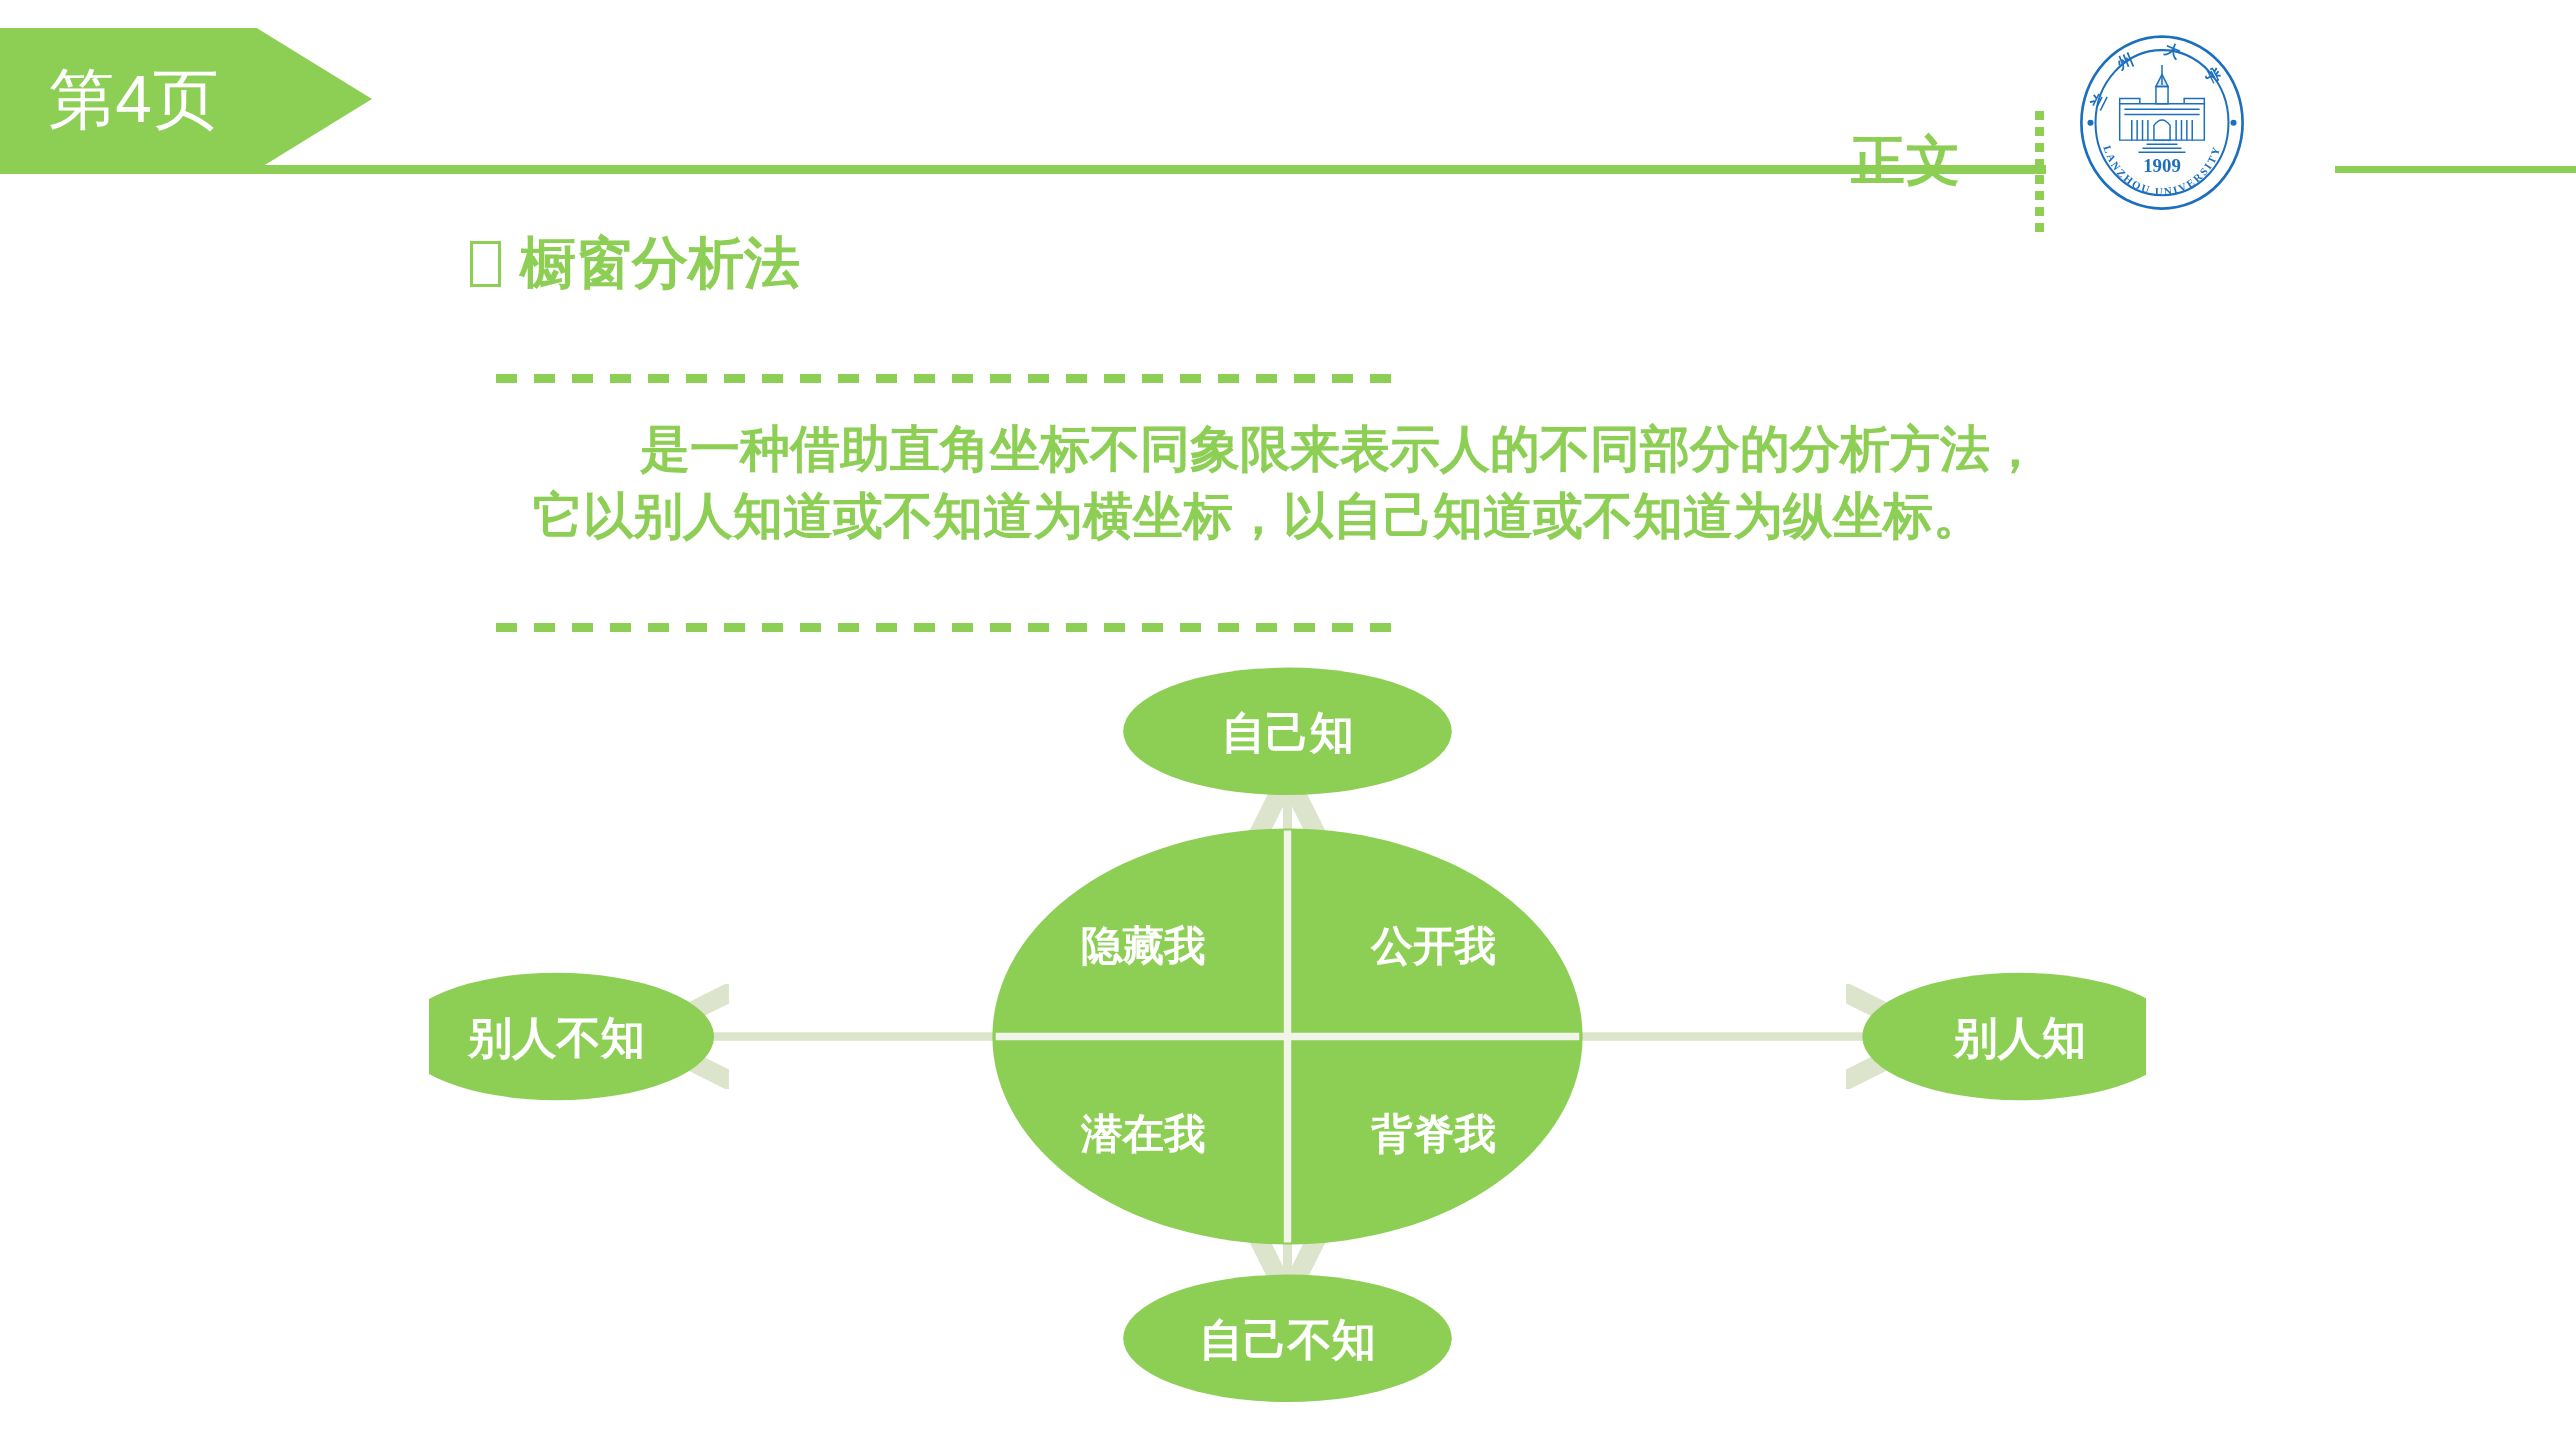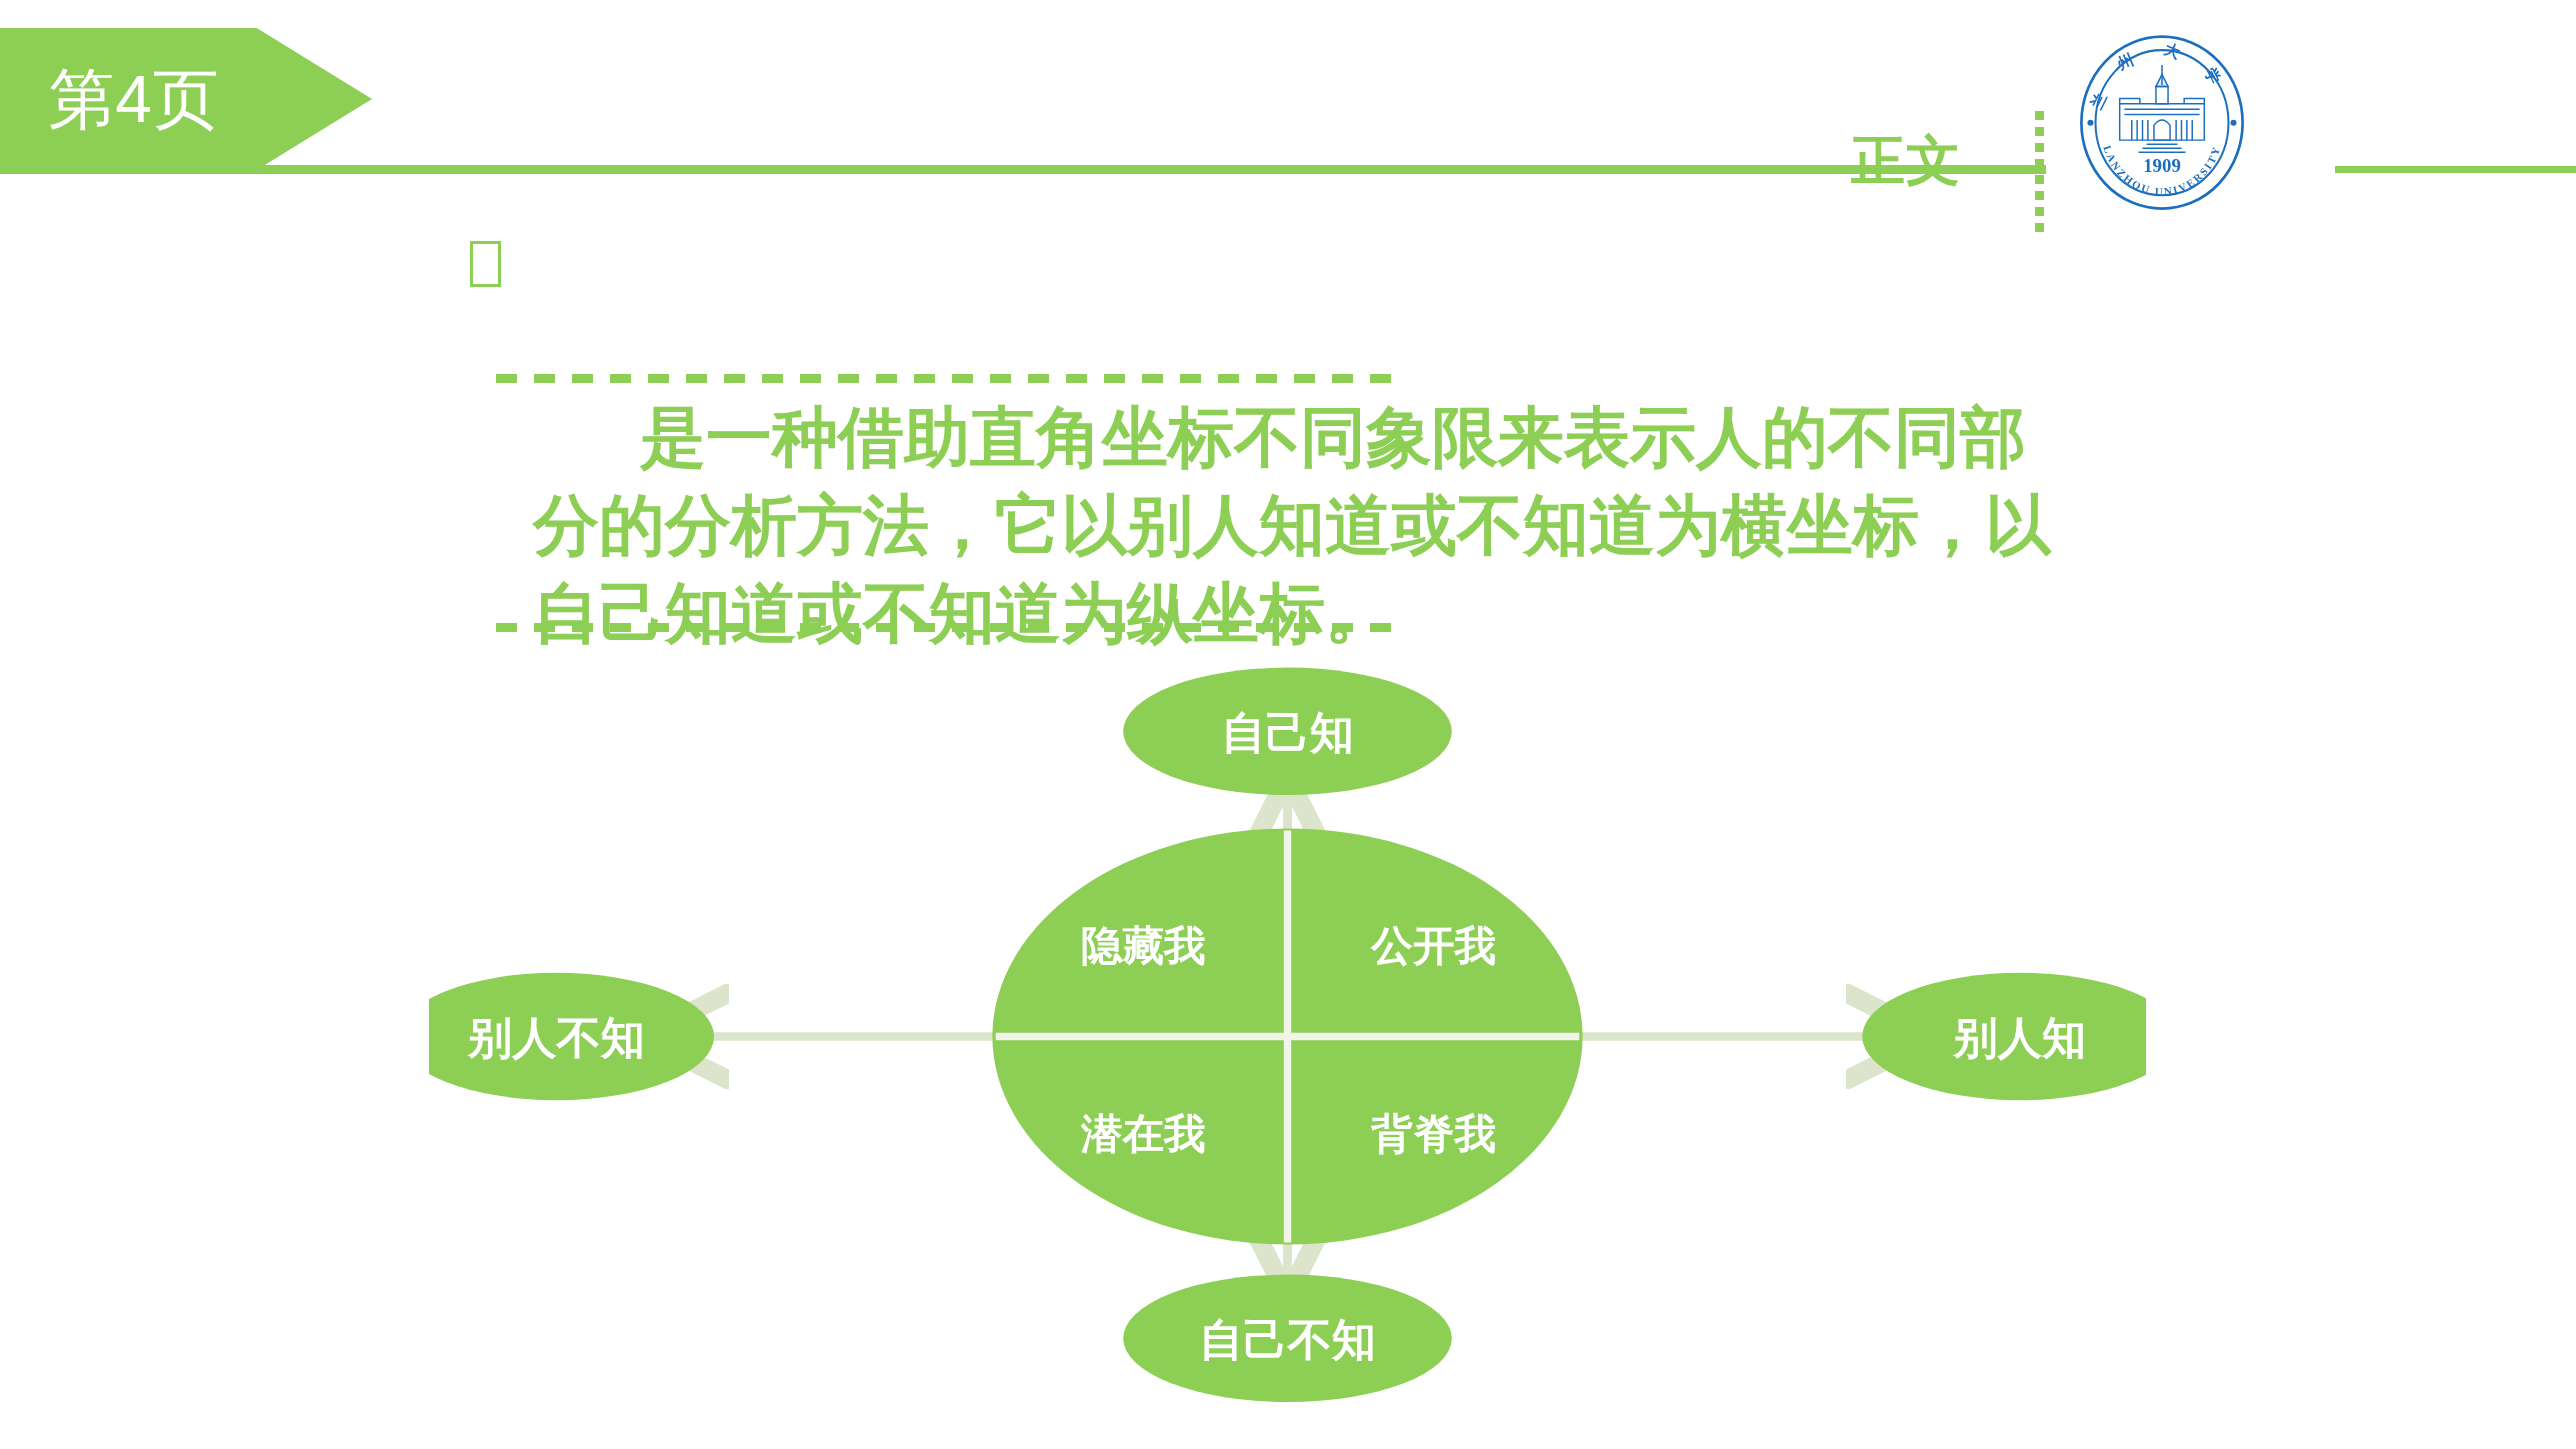--- a/index.html
+++ b/index.html
@@ -139,24 +139,24 @@
     background-size: 38px 8.7px;
     background-repeat: repeat-x;
   }
   .dashed-rule.top { top: 374px; }
   .dashed-rule.bottom { top: 623px; }
 
   
   .body-text {
     position: absolute;
     left: 533px;
-    top: 394px;
+    top: 416px;
     width: 1523px;
     color: #8DCE54;
-    font-size: 66px;
+    font-size: 50px;
     font-weight: 700;
     line-height: 1.33;
     text-indent: 107px;
     letter-spacing: 0px;
   }
 
   
   #diagram {
     position: absolute;
     left: 429px;
@@ -219,21 +219,21 @@
       <text font-family="'Liberation Serif', serif" font-size="23" font-weight="700" fill="#1C6FBE">
         <textPath href="#logoArcTop" startOffset="50%" text-anchor="middle" letter-spacing="42">兰州大学</textPath>
       </text>
       <text font-family="'Liberation Serif', serif" font-size="16" font-weight="700" fill="#1C6FBE">
         <textPath href="#logoArcBottom" startOffset="50%" text-anchor="middle" letter-spacing="3.2">LANZHOU  UNIVERSITY</textPath>
       </text>
     </svg>
   </div>
 
   <div class="subtitle">
-    <span class="tofu"></span>
+    <span class="tofu"></span><span>橱窗分析法</span>
   </div>
 
   <div class="dashed-rule top"></div>
 
   <div class="body-text">是一种借助直角坐标不同象限来表示人的不同部分的分析方法，它以别人知道或不知道为横坐标，以自己知道或不知道为纵坐标。</div>
 
   <div class="dashed-rule bottom"></div>
 
   <div id="diagram">
     <svg width="1717" height="745" viewBox="0 0 2560 1110">

